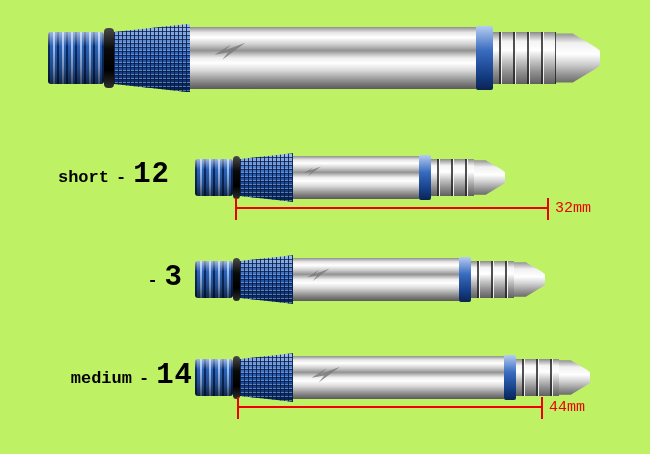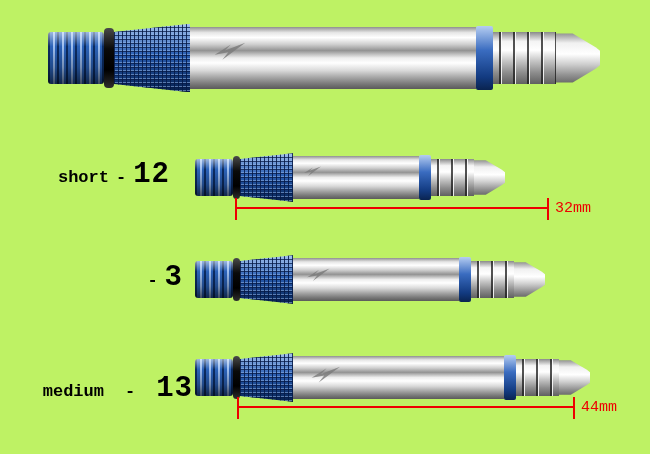--- a/index.html
+++ b/index.html
@@ -82,35 +82,35 @@
   
   .size-label{
     position:absolute;display:flex;align-items:baseline;justify-content:flex-end;
     color:#000;white-space:nowrap;
   }
   .size-name{font-weight:bold;font-size:17px;}
   .size-sep{font-weight:bold;font-size:17px;margin:0 7px;}
   .size-num{font-weight:bold;font-size:29px;letter-spacing:1px;line-height:1;}
   .l1{left:0;top:160px;width:170px;}
   .l2{left:0;top:263px;width:183px;}
-  .l3{left:0;top:374px;width:193px;gap:14px;}
+  .l3{left:0;top:361px;width:193px;}
 
   
   .measure{position:absolute;height:22px;}
   .m-line{position:absolute;left:0;right:0;top:9px;height:2px;background:var(--red);}
   .m-tick{position:absolute;top:0;width:2px;height:100%;background:var(--red);}
   .m-tick.left{left:0;}
   .m-tick.right{right:0;}
   .m-label{
     position:absolute;left:calc(100% + 6px);top:2px;
     color:var(--red);font-size:15px;line-height:1.2;white-space:nowrap;
   }
   .m1{left:235px;top:198px;width:314px;}
   .m2{left:237px;top:301px;width:306px;}
-  .m3{left:237px;top:397px;width:338px;}
+  .m3{left:237px;top:397px;width:306px;}
 </style>
 </head>
 <body>
 
 <div class="stage">
 
   <div class="shaft hero">
     <div class="seg thread"></div>
     <div class="seg oring"></div>
     <div class="seg knurl"></div>
@@ -163,21 +163,21 @@
       </svg>
     </div>
     <div class="seg collar"></div>
     <div class="seg ribs"></div>
     <div class="seg tip"></div>
   </div>
 
   <div class="size-label l3">
     <span class="size-name">medium</span>
     <span class="size-sep">-</span>
-    <span class="size-num">13</span>
+    <span class="size-num">14</span>
   </div>
   <div class="shaft small s3">
     <div class="seg thread"></div>
     <div class="seg oring"></div>
     <div class="seg knurl"></div>
     <div class="seg body">
       <svg class="bolt" viewBox="0 0 40 24">
         <path d="M2,15 L21,3 L14,10 L38,1 L11,21 L18,12 Z" fill="#7a7a7a"></path>
       </svg>
     </div>

